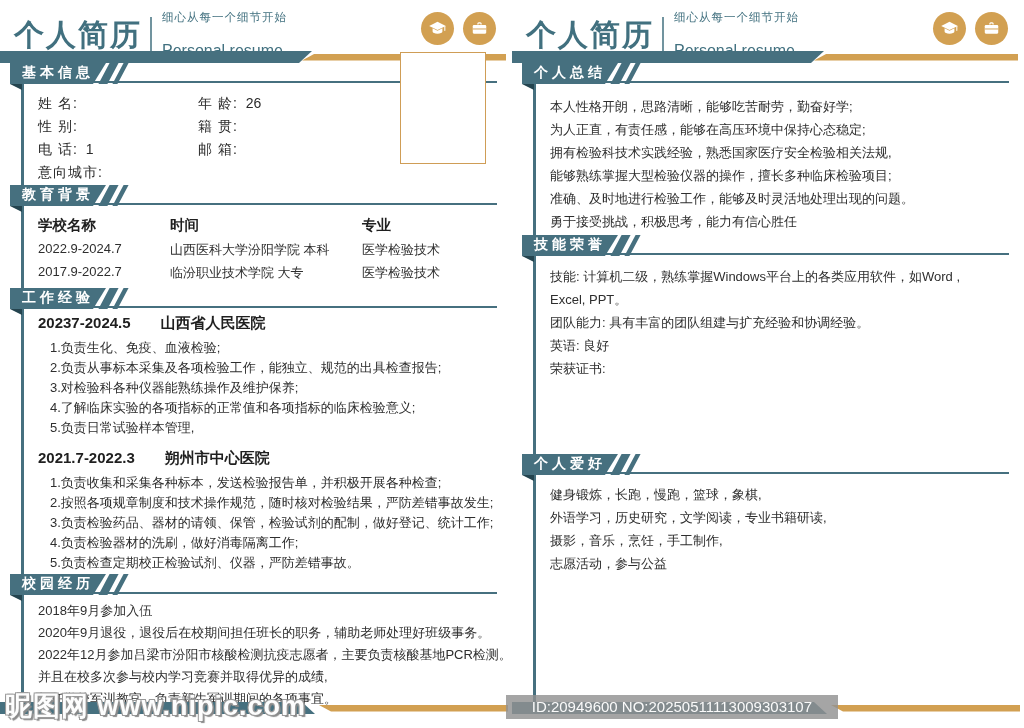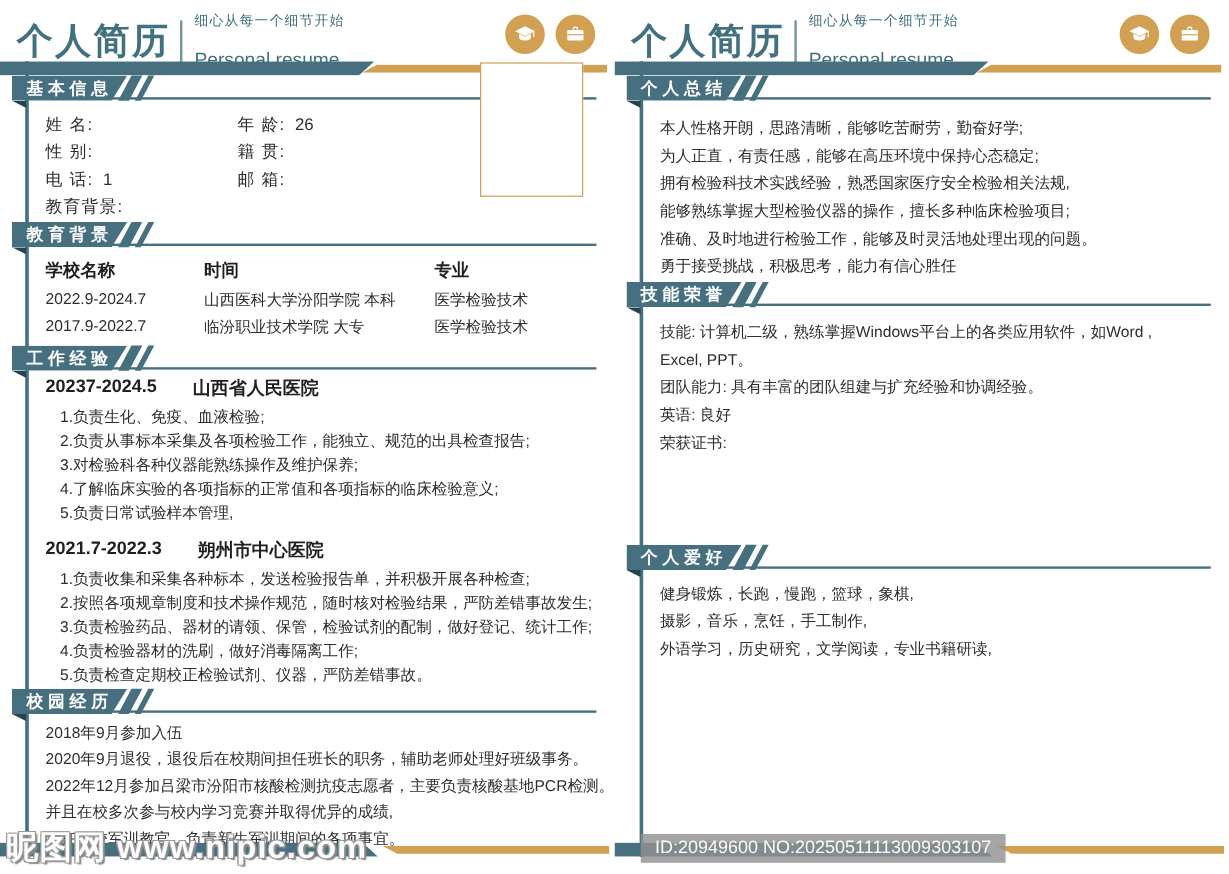--- a/index.html
+++ b/index.html
@@ -27,21 +27,21 @@
     clip-path:polygon(13px 0,100% 0,100% 100%,0 100%);}
   .bar-bot{position:absolute;bottom:14px;left:0;right:0;height:12px;}
   .bar-bot .teal{position:absolute;left:0;top:0;width:315px;height:12px;background:#46707f;
     clip-path:polygon(0 0,calc(100% - 13px) 0,100% 100%,0 100%);}
   .bar-bot .orange{position:absolute;left:318px;right:4px;top:2.5px;height:7px;background:#d2a052;
     clip-path:polygon(0 0,100% 0,100% 100%,13px 100%);}
   .vline{position:absolute;left:21px;top:51px;bottom:14px;width:3px;background:#46707f;}
 
   
   .content{position:absolute;top:63px;left:0;right:0;}
-  .sec-head{position:relative;height:22px;}
+  .sec-head{position:relative;height:22px;font-family:Liberation Mono, monospace;}
   .sec-rule{position:absolute;left:22px;right:15px;top:18px;height:2px;background:#46707f;}
   .banner-label{position:absolute;left:10px;top:0;width:74px;background:#46707f;color:#fff;
     font-size:14px;font-weight:700;letter-spacing:4px;padding:3px 10px 4px 12px;line-height:14px;
     clip-path:polygon(0 0,100% 0,calc(100% - 13px) 100%,0 100%);white-space:nowrap;}
   .banner-fold{position:absolute;left:10px;top:21px;width:12px;height:6px;background:#24444f;
     clip-path:polygon(0 0,100% 0,100% 100%);}
   .stripe{position:absolute;top:0;height:21px;background:#46707f;transform:skewX(-28deg);}
   .stripe.s1{left:104px;width:9px;}
   .stripe.s2{left:118px;width:5px;}
 
@@ -68,21 +68,21 @@
 
   .line{height:23px;font-size:13px;color:#2e2e2e;white-space:nowrap;}
   .summary-block{padding:13px 14px 0 38px;height:150px;box-sizing:border-box;}
   .skills-block{padding:11px 14px 0 38px;height:197px;box-sizing:border-box;}
   .hobbies-block{padding:10px 14px 0 38px;}
 
   
   .wm-site{position:absolute;left:5px;bottom:4px;z-index:9;font-size:27px;font-weight:700;color:#fdfdfd;
     letter-spacing:1px;text-shadow:-1px -1px 0 #9a9a9a,1px -1px 0 #9a9a9a,-1px 1px 0 #9a9a9a,2px 2px 1px #8a8a8a;}
   .wm-id{position:absolute;right:5px;bottom:9px;z-index:9;background:rgba(145,145,145,.82);color:#fafafa;
-    font-size:15px;padding:3px 12px 4px;white-space:nowrap;}
+    font-size:15px;padding:3px 26px 4px;white-space:nowrap;}
 </style>
 </head>
 <body>
 
 <div class="sheet">
 
   <div class="page p1">
     <div class="ph">
       <span class="ph-title">个人简历</span>
       <span class="ph-div"></span>
@@ -123,21 +123,21 @@
         <span class="stripe s2"></span>
       </div>
       <div class="info-block">
         <div class="fields">
             <div class="field"><span class="f-label">姓 名:</span><span class="f-value"></span></div>
             <div class="field"><span class="f-label">年 龄:</span><span class="f-value">26</span></div>
             <div class="field"><span class="f-label">性 别:</span><span class="f-value"></span></div>
             <div class="field"><span class="f-label">籍 贯:</span><span class="f-value"></span></div>
             <div class="field"><span class="f-label">电 话:</span><span class="f-value">1</span></div>
             <div class="field"><span class="f-label">邮 箱:</span><span class="f-value"></span></div>
-            <div class="field"><span class="f-label">教育背景:</span><span class="f-value"></span></div>
+            <div class="field"><span class="f-label">意向城市:</span><span class="f-value"></span></div>
           </div>
         <div class="photo"></div>
       </div>
 
       <div class="sec-head">
         <span class="sec-rule"></span>
         <span class="banner-label">教育背景</span>
         <span class="banner-fold"></span>
         <span class="stripe s1"></span>
         <span class="stripe s2"></span>
@@ -286,22 +286,23 @@
 
       <div class="sec-head">
         <span class="sec-rule"></span>
         <span class="banner-label">个人爱好</span>
         <span class="banner-fold"></span>
         <span class="stripe s1"></span>
         <span class="stripe s2"></span>
       </div>
       <div class="hobbies-block">
           <div class="line">健身锻炼，长跑，慢跑，篮球，象棋,</div>
+          <div class="line">外语学习，历史研究，文学阅读，专业书籍研读,</div>
           <div class="line">摄影，音乐，烹饪，手工制作,</div>
-          <div class="line">外语学习，历史研究，文学阅读，专业书籍研读,</div>
+          <div class="line">志愿活动，参与公益</div>
         </div>
     </div>
 
     <div class="bar-bot">
         <span class="teal"></span>
         <span class="orange"></span>
       </div>
   </div>
 
   <div class="wm-site">昵图网 www.nipic.com</div>

